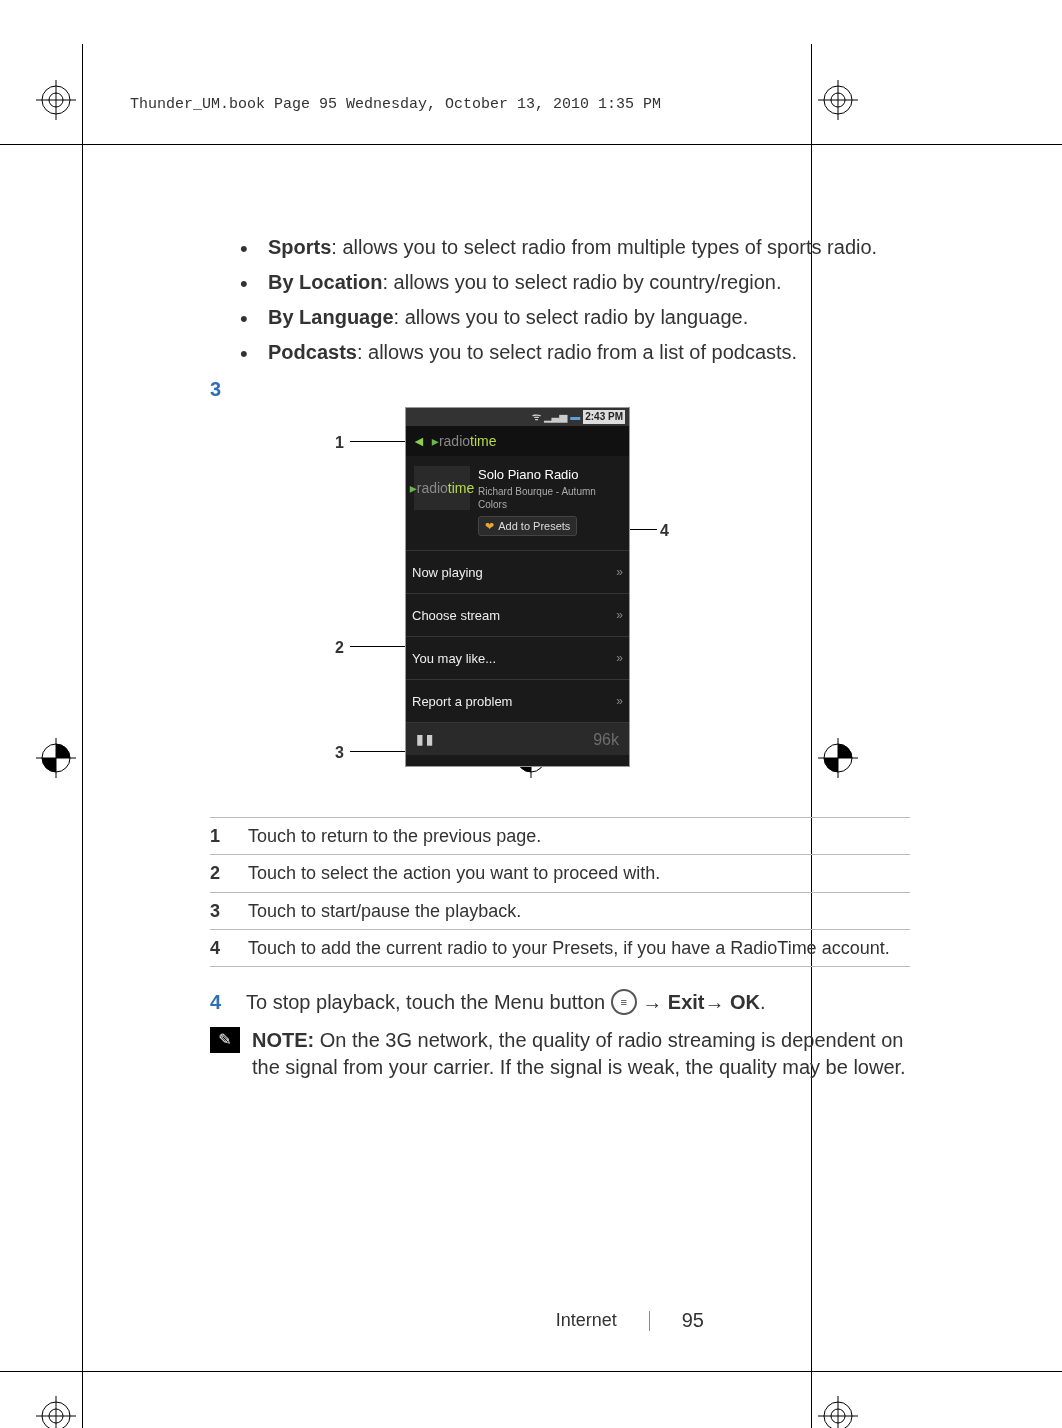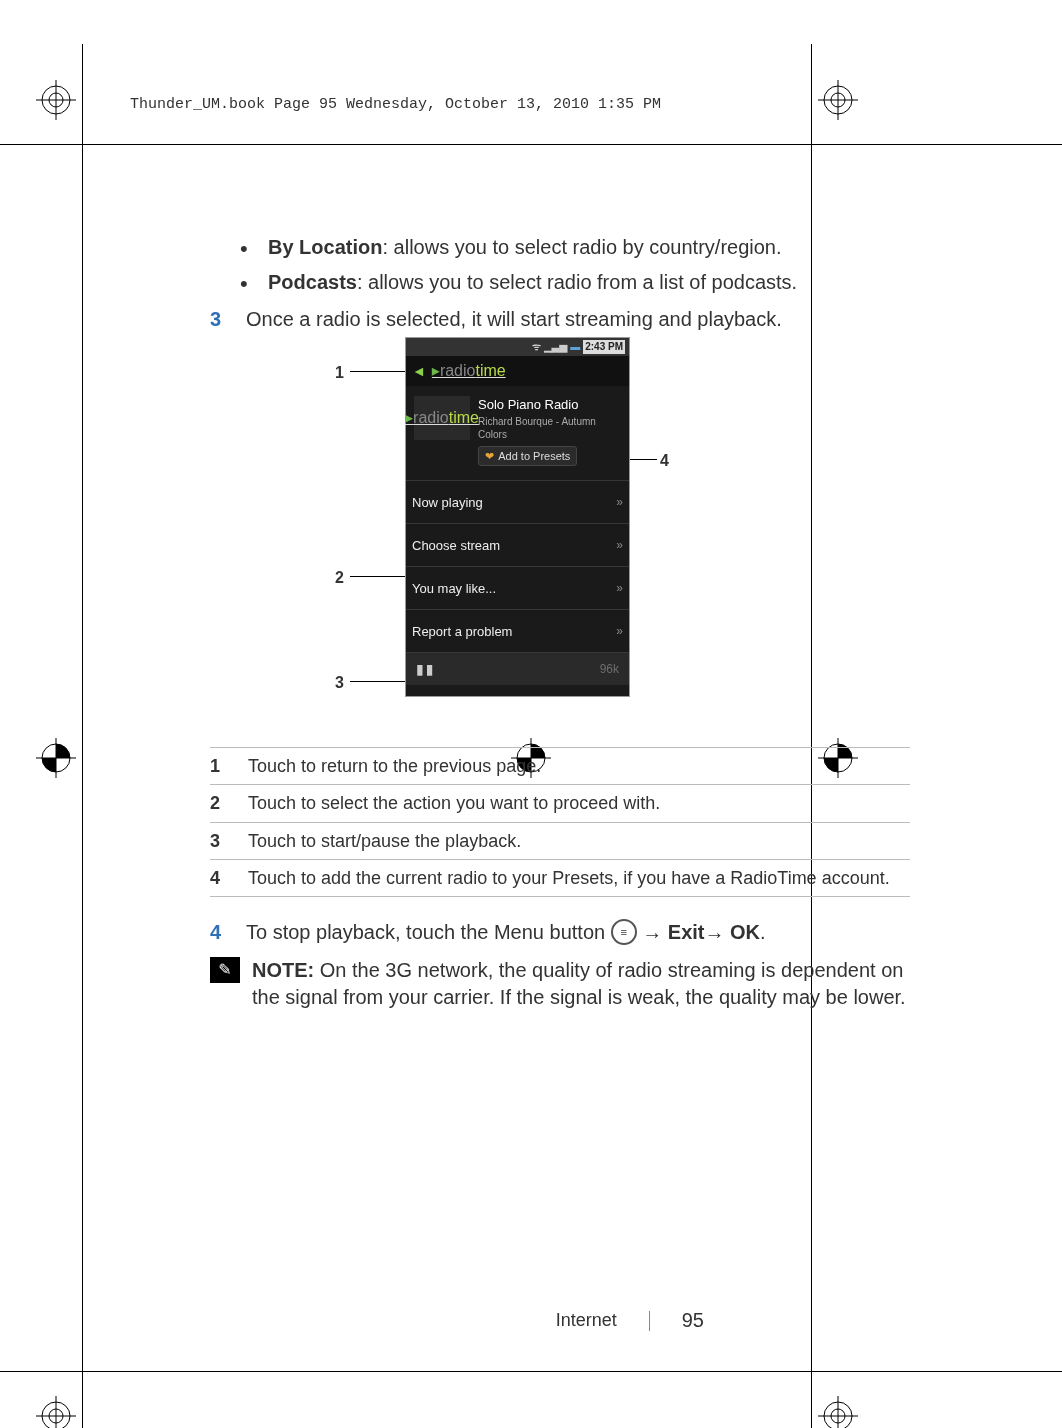--- a/index.html
+++ b/index.html
@@ -73,21 +73,21 @@
   }
   .phone .statusbar {
     height:18px; background:#333; display:flex; align-items:center; justify-content:flex-end;
     padding:0 4px; font-size:10px; color:#ccc; font-weight:bold;
   }
   .statusbar .icon { margin-left:3px; }
   .phone .appbar {
     height:30px; background:#111; display:flex; align-items:center; padding:0 6px; gap:6px;
   }
   .appbar .back { color:#8cd04a; font-size:14px; }
-  .brand { font-size:16px;text-decoration:underline; }
+  .brand { font-size:14px; }
   .brand .r1 { color:#888; }
   .brand .r2 { color:#b7da48; }
   .phone .nowcard {
     display:flex; padding:10px 8px 4px 8px; gap:8px; align-items:flex-start;
   }
   .thumb {
     width:56px; height:44px; background:#2a2a2a; display:flex; align-items:center; justify-content:center;
     font-size:9px;
   }
   .nowinfo { font-size:12px; }
@@ -97,21 +97,21 @@
   .preset-btn .heart { color:#e7a437; }
   .menu { margin-top:10px; }
   .menu-row {
     height:42px; border-top:1px solid #363636; display:flex; align-items:center;
     justify-content:space-between; padding:0 6px; color:#eee; font-size:13px;
   }
   .menu .menu-row:last-of-type { border-bottom:1px solid #363636;text-align:right; }
   .chev { color:#888; font-size:12px; }
   .playbar { height:32px; background:#2a2a2a; display:flex; align-items:center; justify-content:space-between; padding:0 10px; }
   .pause { color:#ccc; font-size:14px; letter-spacing:2px; }
-  .rate { color:#6d6d6d; font-size:12px; }
+  .rate { color:#6d6d6d; font-size:16px; }
   
   .callout-num { position:absolute; font-size:16px; font-weight:bold; }
   .callout-line { position:absolute; background:#000; }
   
   .calltable { width:700px; border-collapse:collapse; font-size:18px; margin-bottom:22px; }
   .calltable td { border-top:1px solid #bbb; padding:6px 8px 6px 0; vertical-align:top; }
   .calltable tr:last-child td { border-bottom:1px solid #bbb; }
   .calltable td:first-child { font-weight:bold; width:30px; }
   
   .menu-btn-icon {
@@ -198,27 +198,28 @@
         <line x1="20" y1="0" x2="20" y2="40" stroke="#000"></line>
         <line x1="0" y1="20" x2="40" y2="20" stroke="#000"></line>
       </svg>
     </div>
 
   <div class="book-header">Thunder_UM.book  Page 95  Wednesday, October 13, 2010  1:35 PM</div>
 
   <div class="content">
 
     <ul class="bullets">
+      <li><span class="bold">Sports</span><span>: allows you to select radio from multiple types of sports radio.</span></li>
       <li><span class="bold">By Location</span><span>: allows you to select radio by country/region.</span></li>
+      <li><span class="bold">By Language</span><span>: allows you to select radio by language.</span></li>
       <li><span class="bold">Podcasts</span><span>: allows you to select radio from a list of podcasts.</span></li>
     </ul>
 
     <div class="step">
       <span class="step-num">3</span>
-      <span>Once a radio is selected, it will start streaming and playback.</span>
     </div>
 
     <div class="figure">
 
       <div class="callout-num" style="left:125px; top:25px;">1</div>
       <div class="callout-line" style="left:140px; top:34px; width:62px; height:1px;"></div>
 
       <div class="callout-num" style="left:125px; top:230px;">2</div>
       <div class="callout-line" style="left:140px; top:239px; width:55px; height:1px;"></div>
       <div class="callout-line" style="left:195px; top:165px; width:1px; height:145px;"></div>

